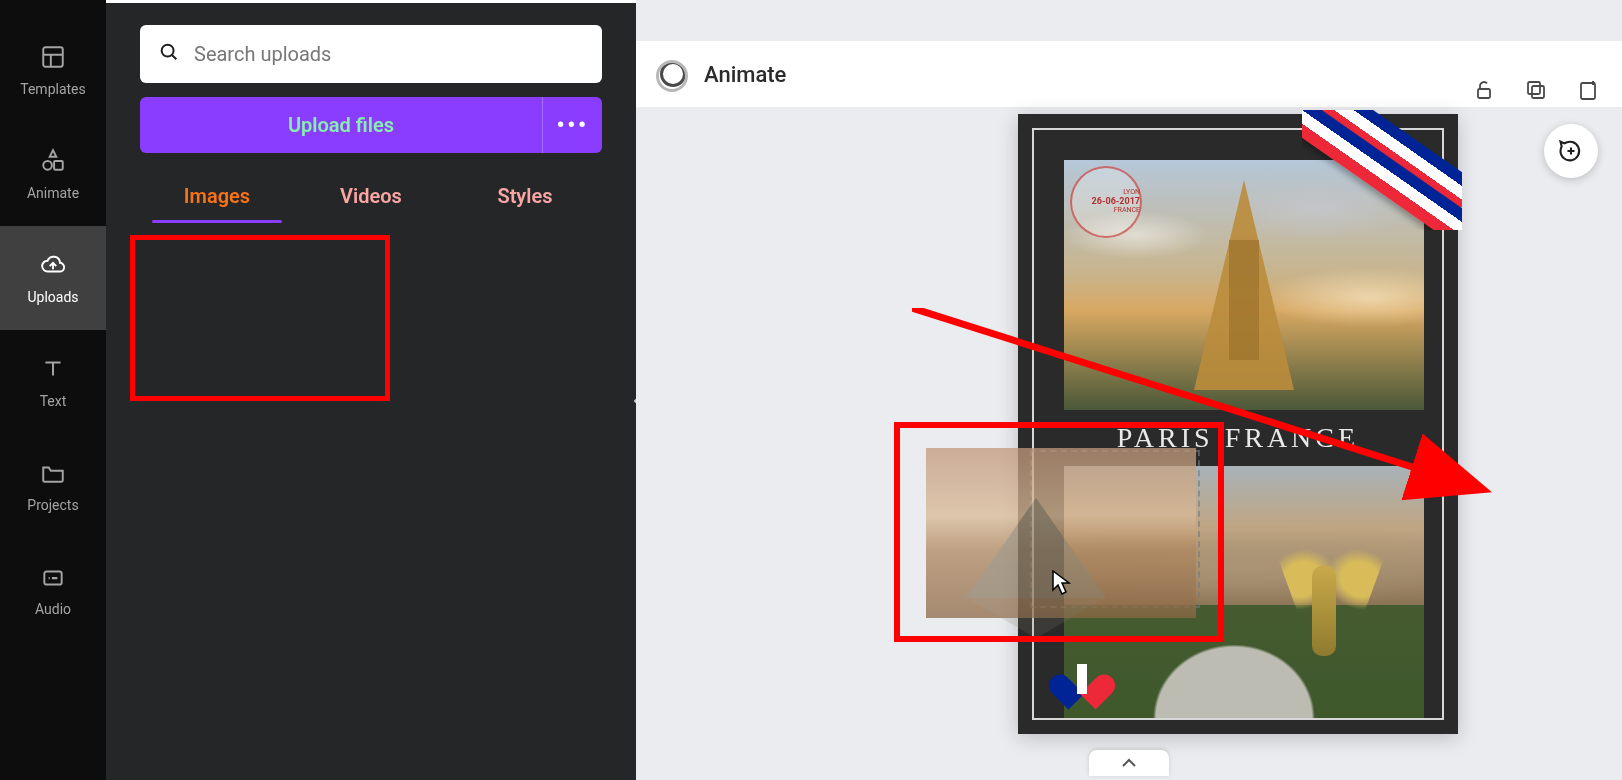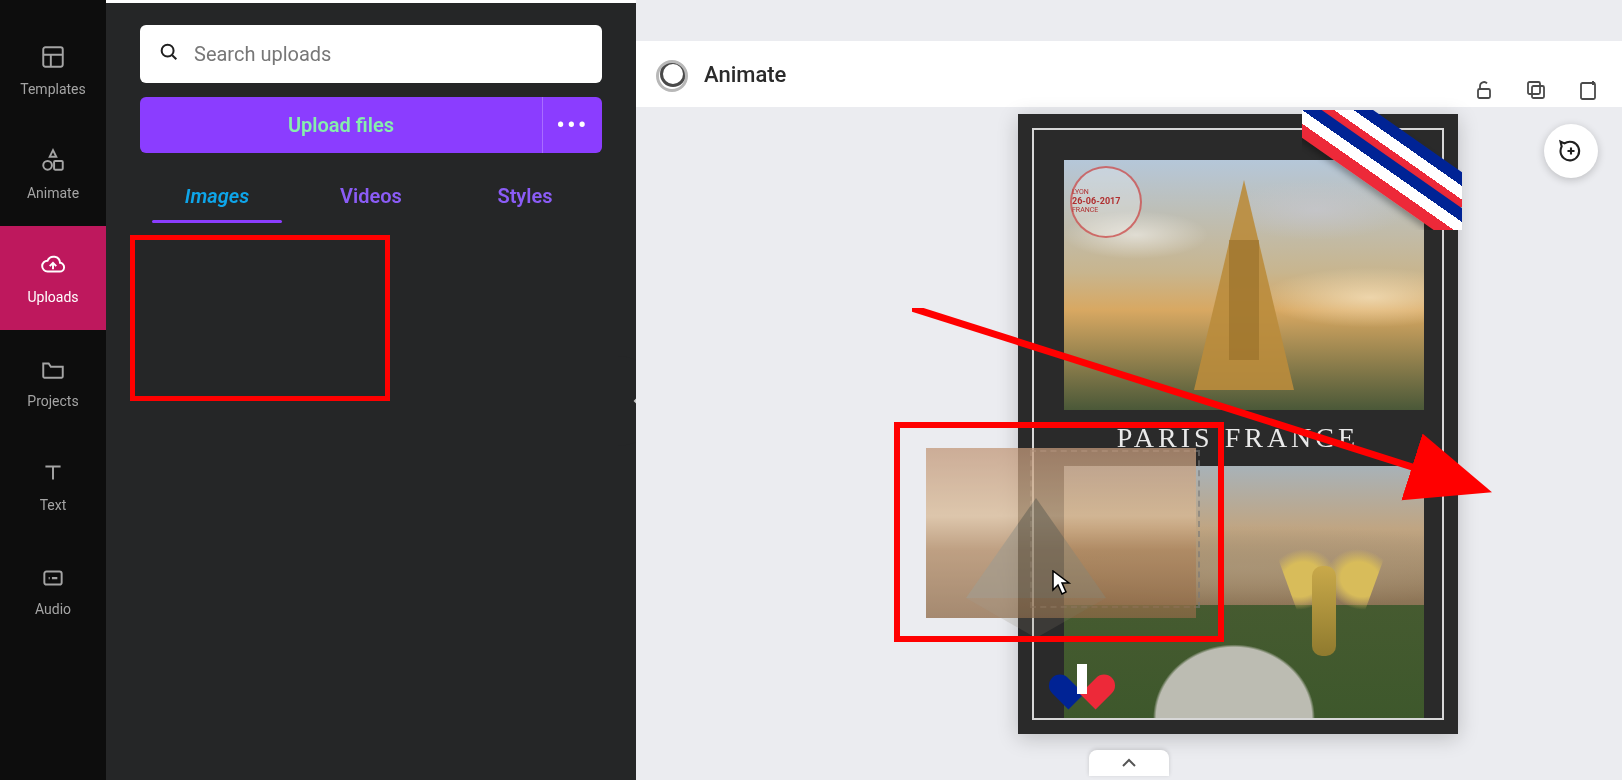--- a/index.html
+++ b/index.html
@@ -1,39 +1,39 @@
 <!DOCTYPE html>
 <html><head>
 <meta charset="utf-8">
 <style>
 * { margin:0; padding:0; box-sizing:border-box; font-family:-apple-system,BlinkMacSystemFont,"Segoe UI",Roboto,sans-serif; }
 html,body { width:1622px; height:780px; overflow:hidden; background:#fff; }
 
 
 .nav-rail { position:absolute; left:0; top:0; width:106px; height:780px; background:#0d0d0d; display:flex; flex-direction:column; align-items:center; padding-top:18px; }
 .nav-item { width:106px; height:104px; display:flex; flex-direction:column; align-items:center; justify-content:center; gap:10px; color:#a4a4a4; cursor:pointer; }
-.nav-item.active { background:#be185d; color:#fff; border-radius:0;justify-content:center; }
+.nav-item.active { background:#404040; color:#fff; border-radius:0;justify-content:center; }
 .nav-item .nav-label { font-size:14px; }
 .nav-icon { width:28px; height:28px; display:flex; align-items:center; justify-content:center; }
 .nav-icon svg { width:26px; height:26px; }
 
 
 .side-panel { position:absolute; left:106px; top:3px; width:530px; height:780px; background:#252627; }
 .search-wrap { position:absolute; left:34px; top:22px; width:462px; height:58px; background:#fff; border-radius:6px; display:flex; align-items:center; padding:0 18px; gap:14px; }
 .search-wrap svg { width:22px; height:22px; flex-shrink:0; }
 .search-input { border:none; outline:none; background:transparent; font-size:20px; color:#333; width:100%; }
 .search-input::placeholder { color:#777; }
 
 .upload-row { position:absolute; left:34px; top:94px; width:462px; height:56px; display:flex; gap:0; }
 .upload-btn { flex:1; background:#8b3dff; color:#86efac; font-size:20px; font-weight:600; border:none; border-radius:6px 0 0 6px; cursor:pointer; }
 .upload-more { width:60px; background:#8b3dff; border:none; border-radius:0 6px 6px 0; border-left:1px solid rgba(255,255,255,.25); color:#fff; font-size:26px; cursor:pointer; display:flex; align-items:center; justify-content:center; letter-spacing:2px; }
 
 .tab-row { position:absolute; left:34px; top:168px; width:462px; height:50px; display:flex; }
-.tab { flex:1; display:flex; align-items:center; justify-content:center; font-size:20px; font-weight:600; color:#8b5cf6; cursor:pointer; }
-.tab.active { color:#0ea5e9; position:relative;font-style:italic; }
+.tab { flex:1; display:flex; align-items:center; justify-content:center; font-size:20px; font-weight:600; color:#fca5a5; cursor:pointer; }
+.tab.active { color:#f97316; position:relative; }
 .tab.active::after { content:""; position:absolute; bottom:-2px; left:12px; right:12px; height:3px; background:#8b3dff; border-radius:2px; }
 
 .red-box-panel { position:absolute; left:24px; top:232px; width:260px; height:166px; border:5px solid #f00; }
 
 
 .collapse-handle { position:absolute; left:618px; top:356px; width:40px; height:90px; background:#252627; border-radius:0 40px 40px 0; display:flex; align-items:center; justify-content:center; color:#c8c8c8; cursor:pointer; font-size:14px;}
 .collapse-handle::before { content:""; position:absolute; left:0; top:-20px; width:20px; height:20px; background:radial-gradient(circle at 100% 0, transparent 20px, #252627 20px);}
 .collapse-handle::after { content:""; position:absolute; left:0; bottom:-20px; width:20px; height:20px; background:radial-gradient(circle at 100% 100%, transparent 20px, #252627 20px);}
 
 
@@ -54,21 +54,21 @@
 .design-page { position:absolute; left:382px; top:114px; width:440px; height:620px; background:#2a2a2a; box-shadow:0 4px 20px rgba(0,0,0,.2); }
 .design-inner { position:absolute; inset:14px; border:2px solid #d7d7d7; }
 .photo-top { position:absolute; left:30px; top:30px; width:360px; height:250px; background:linear-gradient(to bottom,#b5c7d9 0%,#c8b58e 45%,#d8a862 60%,#4a5838 100%); overflow:hidden; }
 .eiffel { position:absolute; left:50%; top:20px; transform:translateX(-50%); width:0; height:0; border-left:50px solid transparent; border-right:50px solid transparent; border-bottom:210px solid rgba(186,140,60,.9); }
 .eiffel::after { content:""; position:absolute; left:-15px; top:60px; width:30px; height:120px; background:rgba(150,110,40,.6);}
 .clouds { position:absolute; inset:0; background:
   radial-gradient(ellipse 120px 40px at 20% 30%, rgba(255,255,255,.5), transparent 60%),
   radial-gradient(ellipse 150px 50px at 70% 20%, rgba(200,200,210,.6), transparent 60%),
   radial-gradient(ellipse 180px 50px at 85% 55%, rgba(255,240,210,.6), transparent 60%);
 }
-.stamp { position:absolute; left:6px; top:6px; width:72px; height:72px; border:2px solid rgba(200,60,60,.7); border-radius:50%; background:rgba(255,255,255,.25); display:flex; flex-direction:column; align-items:flex-start; justify-content:center; font-size:7px; color:#b03030; line-height:1.1; text-align:center;}
+.stamp { position:absolute; left:6px; top:6px; width:72px; height:72px; border:2px solid rgba(200,60,60,.7); border-radius:50%; background:rgba(255,255,255,.25); display:flex; flex-direction:column; align-items:flex-end; justify-content:center; font-size:7px; color:#b03030; line-height:1.1; text-align:center;}
 .stamp .s-date{ font-size:9px; font-weight:700;}
 .ribbon { position:absolute; right:-20px; top:-20px; width:160px; height:120px; overflow:hidden; pointer-events:none;}
 .ribbon-inner { position:absolute; right:-30px; top:10px; width:220px; height:34px; transform:rotate(35deg); background:linear-gradient(to bottom,#002395 33%,#fff 33% 66%,#ed2939 66%); border-radius:20px; box-shadow:0 4px 6px rgba(0,0,0,.3);}
 .ribbon-inner2 { position:absolute; right:-30px; top:46px; width:220px; height:34px; transform:rotate(35deg); background:linear-gradient(to bottom,#002395 33%,#fff 33% 66%,#ed2939 66%); border-radius:20px; box-shadow:0 4px 6px rgba(0,0,0,.3);}
 .title-text { position:absolute; left:0; right:0; top:292px; text-align:center; letter-spacing:4px; font-family:Georgia,'Times New Roman',serif; font-size:28px; color:#e9e9e9; }
 .photo-bottom { position:absolute; left:30px; top:336px; width:360px; height:252px; background:linear-gradient(to bottom,#a8b2b8 0%,#c0a582 25%,#8b7355 55%,#3a5528 100%); overflow:hidden;}
 .city { position:absolute; inset:0; background:
   linear-gradient(to bottom, transparent 55%, rgba(62,88,44,.9) 55%),
   radial-gradient(ellipse 400px 60px at 50% 40%, rgba(170,150,120,.8), transparent 70%);
 }
@@ -123,32 +123,32 @@
       <svg viewBox="0 0 24 24" fill="none" stroke="currentColor" stroke-width="1.8">
           <path d="M7 18a5 5 0 0 1 0-10 6 6 0 0 1 11.5 2A4 4 0 0 1 18 18H7z"></path>
           <path d="M12 10v6M9 13l3-3 3 3"></path>
         </svg>
     </span>
     <span class="nav-label">Uploads</span>
   </div>
   <div class="nav-item">
     <span class="nav-icon">
       <svg viewBox="0 0 24 24" fill="none" stroke="currentColor" stroke-width="1.8">
+          <path d="M5 6h14M12 6v12"></path>
+        </svg>
+    </span>
+    <span class="nav-label">Text</span>
+  </div>
+  <div class="nav-item">
+    <span class="nav-icon">
+      <svg viewBox="0 0 24 24" fill="none" stroke="currentColor" stroke-width="1.8">
           <path d="M3 7h5l2 3h11v9a1 1 0 0 1-1 1H4a1 1 0 0 1-1-1V7z"></path>
         </svg>
     </span>
     <span class="nav-label">Projects</span>
-  </div>
-  <div class="nav-item">
-    <span class="nav-icon">
-      <svg viewBox="0 0 24 24" fill="none" stroke="currentColor" stroke-width="1.8">
-          <path d="M5 6h14M12 6v12"></path>
-        </svg>
-    </span>
-    <span class="nav-label">Text</span>
   </div>
   <div class="nav-item">
     <span class="nav-icon">
       <svg viewBox="0 0 24 24" fill="none" stroke="currentColor" stroke-width="1.8">
           <rect x="4" y="7" width="16" height="12" rx="2"></rect>
           <path d="M8 13h1M11 13h5" stroke-width="2"></path>
         </svg>
     </span>
     <span class="nav-label">Audio</span>
   </div>

